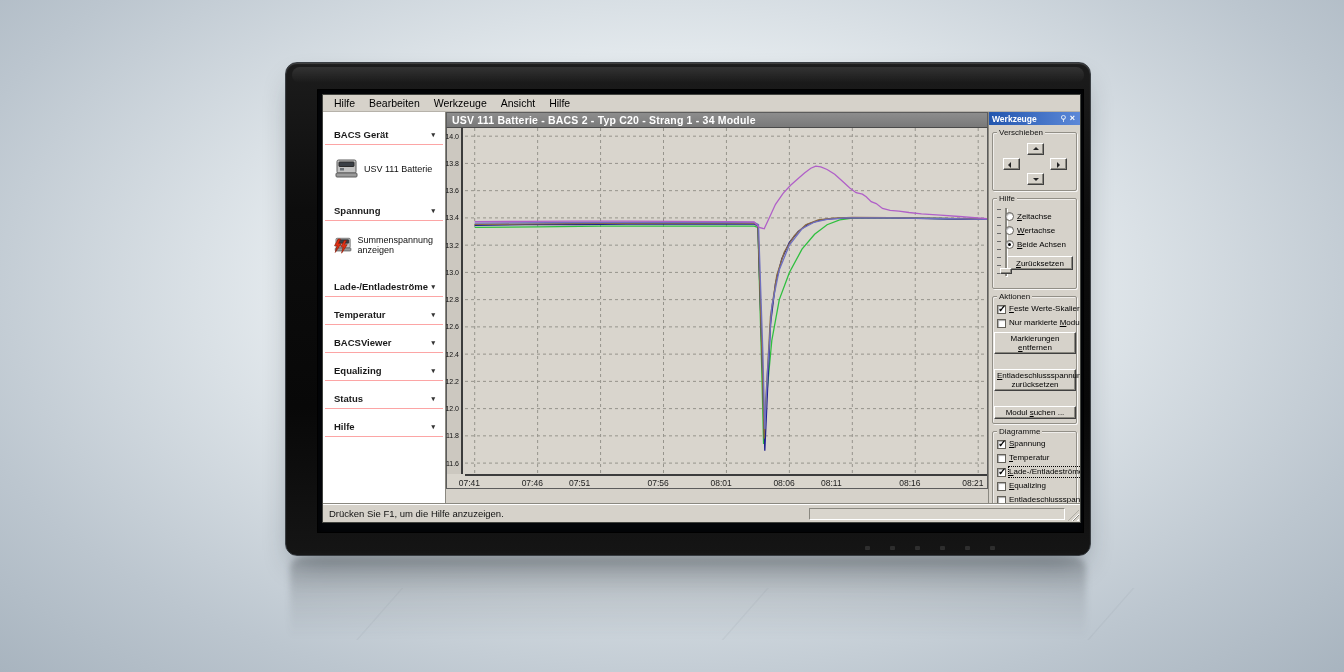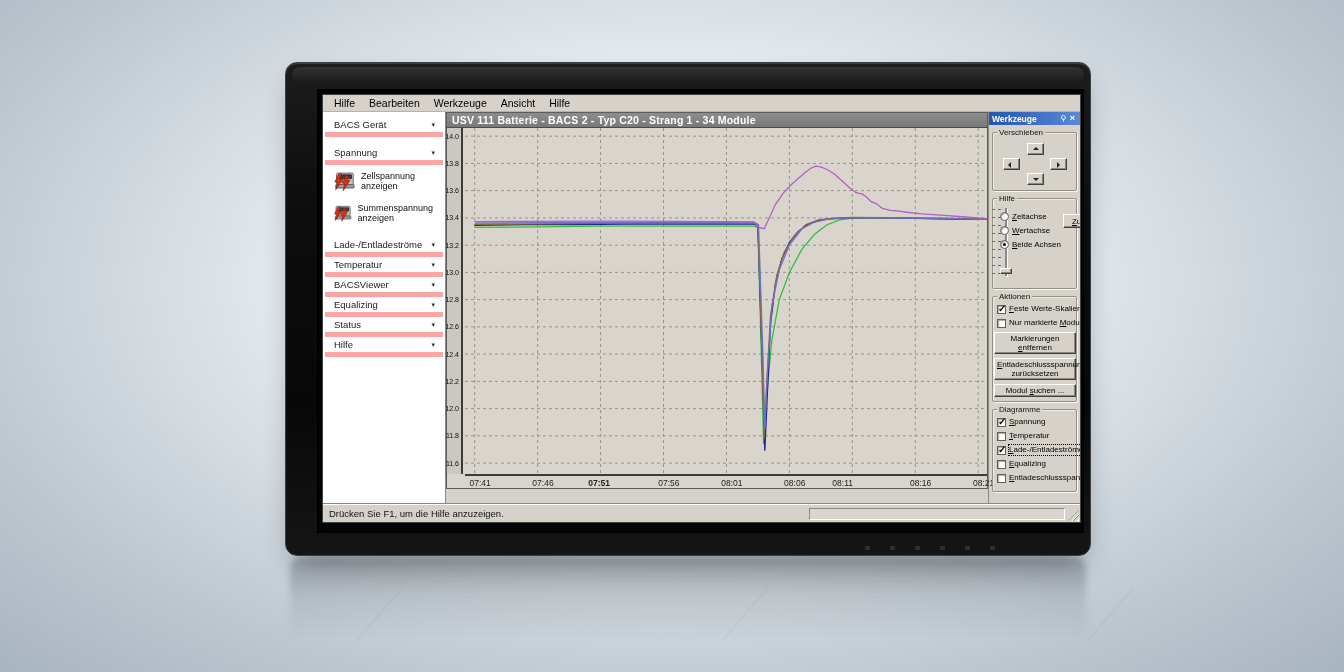--- a/index.html
+++ b/index.html
@@ -43,38 +43,38 @@
   .glyph-close::after { content:"\00d7"; position:absolute; left:3px; top:-2px; font-size:11px; font-weight:bold; color:#000; }
 
   .menubar { height:17px; flex:0 0 17px; display:flex; align-items:center; background:#d6d2ca; border-bottom:1px solid #b6b2aa; padding-left:4px; }
   .menu-item { padding:1px 7px; font-size:10.5px; }
 
   .main { flex:1; display:flex; min-height:0; }
 
   
   .sidebar { width:123px; flex:0 0 123px; background:#fff; border-right:1px solid #8a8880; overflow:hidden; padding-top:5px; }
   .sb-header { height:20px; display:flex; align-items:center; justify-content:space-between;
-    padding:0 8px 0 9px; font-weight:normal; font-size:9.5px; color:#1a1a1a; border-bottom:5px solid #fca5a5; margin:0 2px; }
+    padding:0 8px 0 9px; font-weight:bold; font-size:9.5px; color:#1a1a1a; border-bottom:1px solid #fca5a5; margin:8px 2px; }
   .sb-caret { font-size:7px; color:#333; }
   .sb-item { display:flex; align-items:center; gap:5px; padding:4px 2px 4px 10px; min-height:30px; }
   .sb-item-label { font-size:9px; line-height:1.15; color:#111; }
   .sb-gap { height:8px; }
 
   
   .chart-col { width:542px; flex:0 0 542px; display:flex; flex-direction:column; }
   .chart-header { height:15px; flex:0 0 15px; background:linear-gradient(180deg,#8d8d8d,#797979);
     color:#fff; font-weight:bold; font-size:10.5px; display:flex; align-items:center; padding-left:5px;
     border:1px solid #5c5c5c; border-bottom:none; letter-spacing:.2px; }
   .chart-area { height:362px; position:relative; background:#d9d5cd; border:1px solid #5c5c5c; border-top:1px solid #4a4a4a; }
   .ylabels { position:absolute; left:0; top:0; width:16px; height:346px; background:#ccc8c0; border-right:2px solid #3c3c3c; }
   .ylabel { position:absolute; right:2px; font-size:7px; color:#111; line-height:1; }
   .plot { position:absolute; left:18px; top:0; width:522px; height:346px; }
   .plot svg { display:block; width:522px; height:346px; }
   .xlabels { position:absolute; left:18px; top:346px; width:522px; height:16px; border-top:2px solid #3c3c3c; }
-  .xlabel { position:absolute; top:2px; width:32px; text-align:right; font-size:8.5px; color:#222; }
+  .xlabel { position:absolute; top:2px; width:32px; text-align:left; font-size:8.5px; color:#222; }
 
   
   .toolbox { width:92px; flex:0 0 92px; background:#d6d2ca; border-left:1px solid #8a8880; font-size:8.5px; overflow:hidden; }
   .tb-title { height:13px; background:linear-gradient(90deg,#2356ae,#5c88d8); color:#fff; display:flex; align-items:center; padding:0 3px; }
   .tb-title-text { font-weight:bold; font-size:8.5px; flex:1; }
   .tb-pin { width:9px; text-align:center; color:#fff; font-size:8px; cursor:default; }
   .tb-close { width:9px; text-align:center; color:#fff; font-size:9px; font-weight:bold; line-height:11px; }
   .group { position:relative; margin:7px 3px 0 3px; border:1px solid #928f87; box-shadow:1px 1px 0 rgba(255,255,255,.8), inset 1px 1px 0 rgba(255,255,255,.6); border-radius:2px; padding:7px 3px 4px 4px; }
   .group-label { position:absolute; top:-5px; left:4px; background:#d6d2ca; padding:0 2px; font-size:8px; color:#111; }
 
@@ -87,35 +87,35 @@
   .tri-right { left:6px; top:3px; border-left-color:#222; border-right-width:0; }
 
   .zoom-body { display:flex; gap:3px; }
   .slider { width:17px; height:78px; position:relative; }
   .slider-track { position:absolute; left:8px; top:2px; width:2px; height:68px; background:#8a8880; box-shadow:1px 1px 0 #fff; }
   .slider-ticks-l, .slider-ticks-r { position:absolute; top:3px; width:3px; height:66px;
     background:repeating-linear-gradient(to bottom, #6a6a6a 0 1px, transparent 1px 8px); }
   .slider-ticks-l { left:1px; } .slider-ticks-r { right:2px; }
   .slider-handle { position:absolute; left:3px; top:62px; width:12px; height:6px; background:#d6d2ca;
     border:1px solid; border-color:#fff #404040 #404040 #fff; box-shadow:inset -1px -1px 0 #8a8880; }
-  .zoom-right { flex:1; display:flex; flex-direction:row; padding-top:3px; }
+  .zoom-right { flex:1; display:flex; flex-direction:column; padding-top:3px; }
   .radio-row { display:flex; align-items:center; gap:3px; height:14px; }
   .radio { width:9px; height:9px; border-radius:50%; background:#fff; border:1px solid #636059; box-shadow:inset 1px 1px 1px #aaa; position:relative; flex:0 0 9px; }
   .radio.sel::after { content:""; position:absolute; left:2px; top:2px; width:3px; height:3px; border-radius:50%; background:#000; }
   .radio-label { font-size:8px; white-space:nowrap; }
   .btn { background:#d6d2ca; border:1px solid; border-color:#fff #404040 #404040 #fff; box-shadow:inset -1px -1px 0 #8a8880;
     font-family:"Liberation Sans",sans-serif; font-size:8px; color:#000; text-align:center; padding:1px 2px; }
   .reset-btn { margin:5px 0 1px 2px; width:66px; height:14px; }
 
   .check-row { display:flex; align-items:flex-start; gap:3px; min-height:12px; margin-bottom:2px; }
   .checkbox { width:9px; height:9px; background:#fff; border:1px solid #636059; box-shadow:inset 1px 1px 1px #aaa; position:relative; flex:0 0 9px; margin-top:1px; }
   .checkbox.on::after { content:"\2713"; position:absolute; left:0px; top:-3px; font-size:10px; font-weight:bold; color:#000; }
   .check-label { font-size:8px; white-space:nowrap; line-height:1.25; }
   .check-label.focused { outline:1px dotted #000; }
-  .actions-btns { display:flex; flex-direction:column; align-items:center; gap:4px; }
+  .actions-btns { display:flex; flex-direction:column; align-items:center; gap:15px; }
   .actions-btns .btn { width:82px; }
 
   
   .statusbar { height:18px; flex:0 0 18px; display:flex; align-items:center; background:#d6d2ca;
     border-top:1px solid #fff; box-shadow:0 -1px 0 #8a8880; padding:0 3px 0 6px; position:relative; }
   .status-text { font-size:9.5px; color:#111; flex:1; }
   .status-box { width:256px; height:12px; border:1px solid; border-color:#8a8880 #fff #fff #8a8880; background:#d9d5cd; margin-right:12px; }
   .grip { position:absolute; right:1px; bottom:1px; width:11px; height:11px;
     background:repeating-linear-gradient(135deg, transparent 0 2px, #fff 2px 3px, #8a8880 3px 4px);
     clip-path:polygon(100% 0, 100% 100%, 0 100%); }
@@ -139,35 +139,34 @@
           <span class="menu-item">Ansicht</span>
           <span class="menu-item">Hilfe</span>
         </div>
 
       <div class="main">
         <div class="sidebar" id="sidebar">
             <div class="sb-header">
               <span>BACS Gerät</span>
               <span class="sb-caret">▾</span>
             </div>
-            <div class="sb-gap"></div>
-            <div class="sb-header">
-              <span>Spannung</span>
-              <span class="sb-caret">▾</span>
-            </div>
             <div class="sb-item">
 <svg width="26" height="24" viewBox="0 0 26 24">
   <rect x="4" y="3" width="19" height="13" rx="1.5" fill="#c2c2c2" stroke="#5c5c5c"></rect>
   <rect x="6" y="5" width="15" height="4.5" rx="0.5" fill="#3a3f46" stroke="#2a2a2a"></rect>
   <rect x="7" y="11" width="4" height="2.5" fill="#6a7076"></rect>
   <rect x="3" y="16" width="21" height="4" rx="1" fill="#9a9a9a" stroke="#5c5c5c"></rect>
-  <polygon points="7,4 2,13 5.5,13 3,22 11,10 7.5,10 10,4" fill="#e03014" stroke="#8a1400" stroke-width="0.8"></polygon>
-  <polygon points="15,6 10.5,14.5 13.5,14.5 11.5,23 19,11.5 15.5,11.5 18,6" fill="#e03014" stroke="#8a1400" stroke-width="0.8"></polygon>
+
 </svg>
-              <span class="sb-item-label">Zellspannung anzeigen</span>
+              <span class="sb-item-label">USV 111 Batterie</span>
+            </div>
+            <div class="sb-gap"></div>
+            <div class="sb-header">
+              <span>Spannung</span>
+              <span class="sb-caret">▾</span>
             </div>
             <div class="sb-item">
 <svg width="26" height="24" viewBox="0 0 26 24">
   <rect x="4" y="3" width="19" height="13" rx="1.5" fill="#c2c2c2" stroke="#5c5c5c"></rect>
   <rect x="6" y="5" width="15" height="4.5" rx="0.5" fill="#3a3f46" stroke="#2a2a2a"></rect>
   <rect x="7" y="11" width="4" height="2.5" fill="#6a7076"></rect>
   <rect x="3" y="16" width="21" height="4" rx="1" fill="#9a9a9a" stroke="#5c5c5c"></rect>
   <polygon points="7,4 2,13 5.5,13 3,22 11,10 7.5,10 10,4" fill="#e03014" stroke="#8a1400" stroke-width="0.8"></polygon>
   <polygon points="15,6 10.5,14.5 13.5,14.5 11.5,23 19,11.5 15.5,11.5 18,6" fill="#e03014" stroke="#8a1400" stroke-width="0.8"></polygon>
 </svg>
@@ -245,21 +244,21 @@
                   <polyline points="9.7,99.4 72.6,98.8 135.6,98.1 198.5,98.1 261.4,98.1 289.1,98.1 292.9,99.4 296.7,239.7 298.6,316.0 301.1,273.8 306.8,212.5 314.3,171.6 324.4,144.4 337.0,121.2 349.6,106.3 362.1,96.7 374.7,91.9 387.3,90.2 406.2,89.9 437.7,89.9 475.4,90.5 522.0,91.3" fill="none" stroke="#2fbf3f" stroke-width="1.3"></polyline>
                   <polyline points="9.7,97.4 60.0,96.7 110.4,96.7 160.7,96.0 211.1,96.0 261.4,96.0 289.1,96.0 292.9,98.1 297.9,253.4 299.8,322.8 301.7,280.6 305.5,196.2 310.5,155.3 316.8,130.8 324.4,114.4 333.2,103.5 343.3,96.0 355.8,91.9 368.4,90.6 387.3,89.9 425.1,89.9 462.8,90.6 500.6,91.3 522.0,91.3" fill="none" stroke="#202090" stroke-width="1.3"></polyline>
                   <polyline points="9.7,96.3 72.6,95.8 135.6,95.4 198.5,95.1 261.4,95.1 289.1,95.4 292.9,96.7 297.3,239.7 299.2,310.6 301.1,267.0 305.5,188.0 311.8,147.1 319.3,124.0 329.4,107.6 340.7,96.7 353.3,91.9 368.4,90.2 387.3,89.5 425.1,89.6 462.8,90.2 522.0,91.0" fill="none" stroke="#8a6a40" stroke-width="1.3"></polyline>
                   <polyline points="9.7,95.1 85.2,94.7 160.7,94.3 236.3,94.3 289.1,94.5 293.5,96.7 297.9,226.1 299.8,301.0 302.3,246.6 306.8,178.4 314.3,141.7 324.4,117.1 337.0,100.8 349.6,94.0 362.1,91.3 381.0,89.9 425.1,89.9 475.4,90.5 522.0,91.3" fill="none" stroke="#7070c0" stroke-width="1.3"></polyline>
                   <polyline points="9.7,93.7 60.0,93.4 110.4,93.2 160.7,93.2 211.1,93.4 261.4,93.7 289.1,94.0 294.2,99.4 299.2,100.8 304.2,89.9 310.5,76.3 318.1,65.4 325.6,57.2 333.2,50.4 339.5,45.0 345.8,40.2 350.8,38.1 355.8,38.8 362.1,41.5 369.7,46.3 377.2,53.1 384.8,59.9 391.1,64.7 397.4,66.1 401.2,68.8 406.2,73.6 411.2,75.6 417.5,80.4 425.1,82.4 433.9,83.1 444.0,84.5 456.5,85.8 475.4,87.2 494.3,88.5 522.0,90.6" fill="none" stroke="#b060c8" stroke-width="1.3"></polyline>
                 </svg>
             </div>
             <div class="xlabels" id="xlabels">
                 <span class="xlabel" style="left: -6.30769px;">07:41</span>
                 <span class="xlabel" style="left: 56.6294px;">07:46</span>
-                <span class="xlabel" style="left: 113px; font-weight: bold;">07:51</span>
+                <span class="xlabel" style="left: 104px;">07:51</span>
                 <span class="xlabel" style="left: 182.503px;">07:56</span>
                 <span class="xlabel" style="left: 245.441px;">08:01</span>
                 <span class="xlabel" style="left: 308.378px;">08:06</span>
                 <span class="xlabel" style="left: 356px;">08:11</span>
                 <span class="xlabel" style="left: 434.252px;">08:16</span>
                 <span class="xlabel" style="left: 497.189px;">08:21</span>
               </div>
           </div>
         </div>
 

